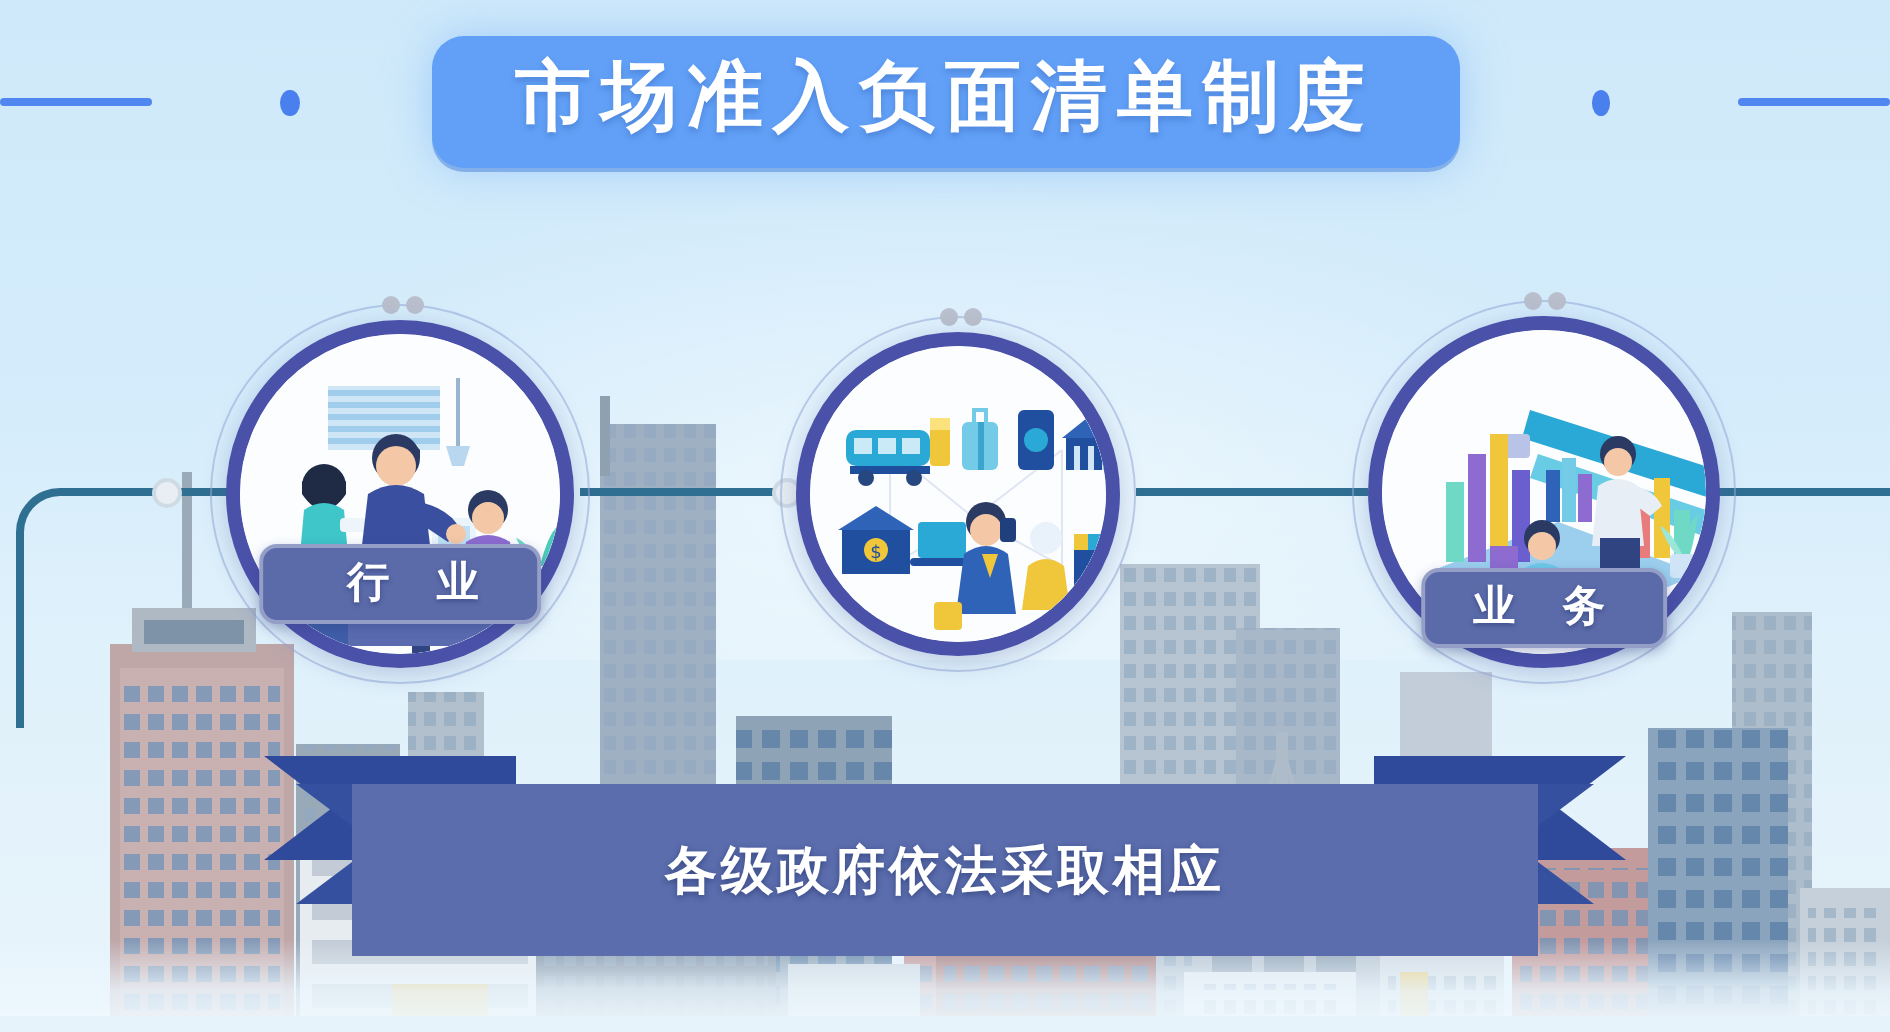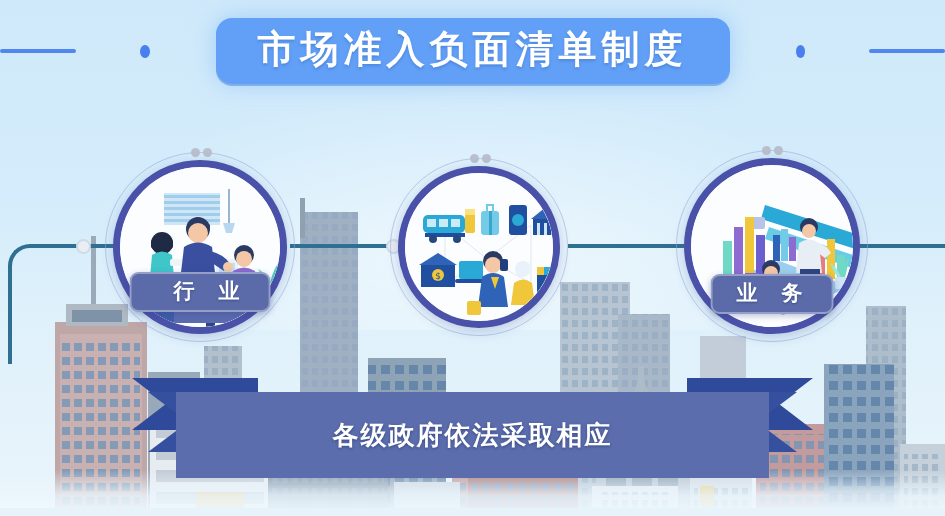--- a/index.html
+++ b/index.html
@@ -368,21 +368,21 @@
           <path d="M70 120 q10 -7 20 0 l3 20 l-26 0 Z" fill="#6fc9e8"></path>
 
           <rect x="54" y="108" width="14" height="20" fill="#8d6bd0"></rect>
 
           <path d="M150 112 q3 -16 8 -20 q-2 14 -4 20 Z" fill="#6fd9c6"></path>
           <path d="M150 112 q-6 -12 -11 -14 q4 10 8 14 Z" fill="#9ae6d8"></path>
           <rect x="144" y="112" width="14" height="12" rx="2" fill="#cfe4f7"></rect>
         </svg>
       </div>
     </div>
-    <div class="label-plate" style="top:124px;">
+    <div class="label-plate" style="top:134px;">
       <span class="txt">业  务</span>
     </div>
   </div>
 
   <div class="ribbon">
     <div class="rb-tail left"></div>
     <div class="rb-tail right"></div>
     <div class="rb-tail2 left"></div>
     <div class="rb-tail2 right"></div>
     <div class="rb-band"></div>

